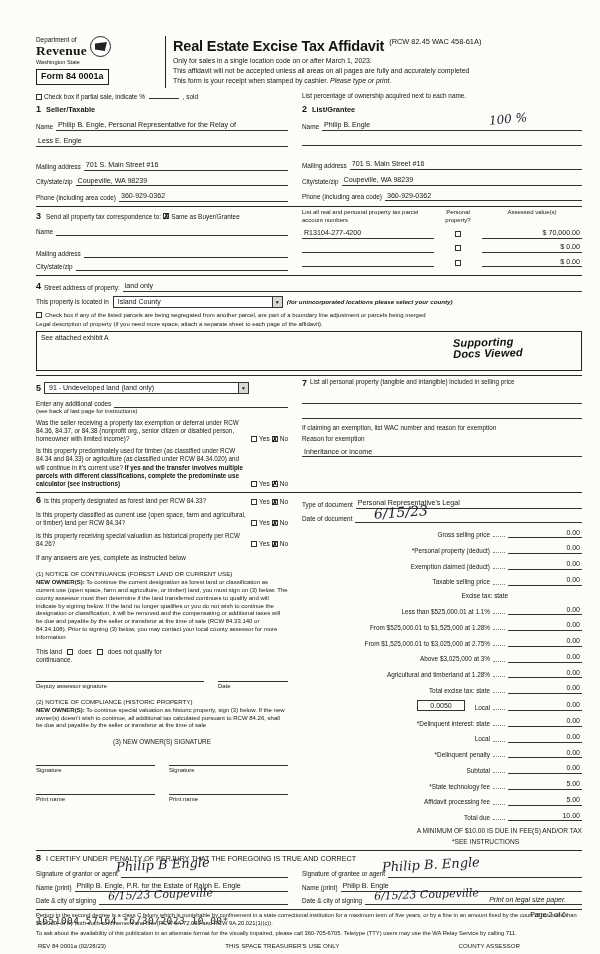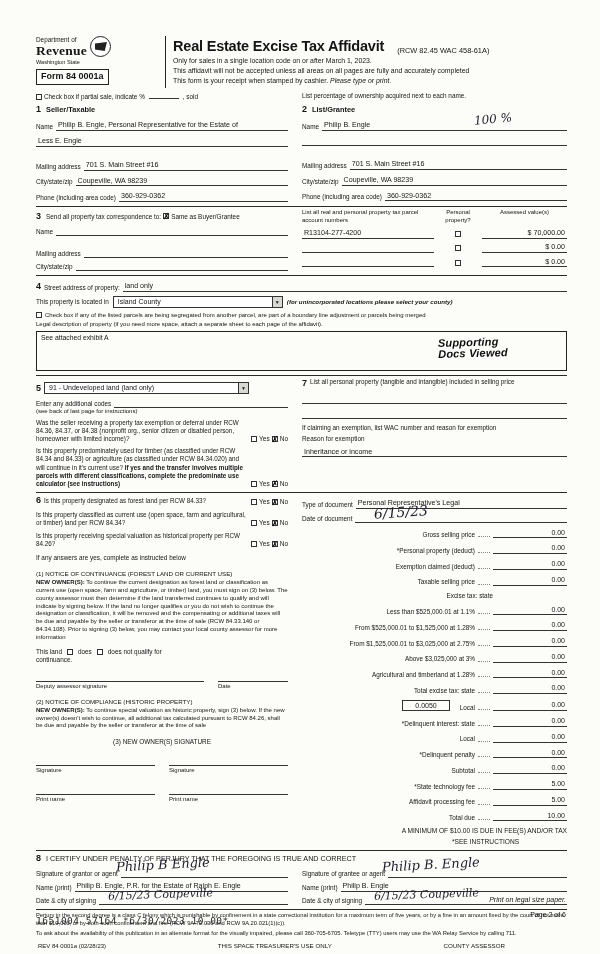--- a/index.html
+++ b/index.html
@@ -1,18 +1,18 @@
 <!DOCTYPE html>
 <html><head>
 <meta charset="utf-8">
 <style>
   *{margin:0;padding:0;box-sizing:border-box}
   html,body{width:600px;height:954px}
   body{background:#e9e8e4;font-family:"Liberation Sans",sans-serif;color:#151515}
-  .page{position:relative;width:600px;height:954px;background:#fcfcf9;padding:36px 33px 0 36px;overflow:hidden;font-size:7px;line-height:1.25}
+  .page{position:relative;width:600px;height:954px;background:#fcfcf9;padding:36px 18px 0 36px;overflow:hidden;font-size:7px;line-height:1.25}
   .b{font-weight:normal}.bi{font-weight:bold;font-style:italic}
   .t58{font-size:5.8px}.t60{font-size:6px}.t62{font-size:6.2px}.t64{font-size:6.4px}.t66{font-size:6.6px}.t68{font-size:6.8px}.t72{font-size:7.2px}
   .mt0{margin-top:0}.mt2{margin-top:2px}.mt3{margin-top:3px}.mt4{margin-top:4px}.mt5{margin-top:5px}.mt6{margin-top:6px}.mt8{margin-top:8px}.mt10{margin-top:10px}
   .center{text-align:center}.tright{text-align:right}
   .pos-rel{position:relative}
   .hr{border-top:1px solid #2a2a2a;margin:4px 0 2px 0}
   .two{display:flex}
   .cL{width:262px;flex:none;padding-right:10px}
   .cR{flex:1;padding-left:4px}
   
@@ -20,21 +20,21 @@
   .hdr-left{width:122px;flex:none}
   .logo-row{display:flex;align-items:flex-start;gap:3px}
   .dept .dof{font-size:6.4px}
   .dept .rev{font-family:"Liberation Serif",serif;font-weight:bold;font-size:13.5px;line-height:1;letter-spacing:.2px}
   .dept .was{font-size:5.6px;margin-top:1px}
   .logo{width:21px;height:21px;border:1.4px solid #222;border-radius:50%;position:relative;flex:none;background:#fff;overflow:hidden}
   .logo::after{content:"";position:absolute;left:4px;top:5px;width:12px;height:9px;background:#222;clip-path:polygon(0 18%,100% 0,82% 100%,0 82%)}
   .form-num{display:inline-block;border:1.2px solid #222;font-weight:bold;font-size:9px;padding:1px 4px;margin-top:4px}
   .hdr-div{width:0;border-left:1px solid #222;height:52px;margin:0 7px}
   .hdr-right{flex:1;padding-top:1px}
-  .ttl-row{display:flex;align-items:flex-end;gap:13px;white-space:nowrap}
+  .ttl-row{display:flex;align-items:flex-start;gap:5px;white-space:nowrap}
   .ttl{font-size:14.5px;font-weight:bold;letter-spacing:-.2px}
   .rcw{font-size:7.4px}
   .hnote{font-size:6.9px;margin-top:1.5px}
   
   .cb{display:inline-block;width:6px;height:6px;border:1px solid #333;vertical-align:-1px;position:relative;background:#fff;flex:none}
   .cb.checked::after{content:"✗";position:absolute;left:-1px;top:-2.5px;font-size:7.5px;font-weight:bold;color:#111}
   .uline{display:inline-block;border-bottom:.9px solid #333;width:30px;height:7px;margin:0 2px}
   
   .fld{display:flex;align-items:flex-end;margin-top:4.5px}
   .sec12 .fld{margin-top:6px}
@@ -135,21 +135,21 @@
   </div>
 
   <div class="two sec12">
     <div class="cL">
       <div class="shead">
           <span class="snum">1</span>
           <span class="stit">Seller/Taxable</span>
         </div>
       <div class="fld">
           <span class="flbl">Name</span>
-          <span class="fill">Philip B. Engle, Personal Representative for the Estate of</span>
+          <span class="fill">Philip B. Engle, Personal Representative for the Relay of</span>
         </div>
       <div class="fld">
           <span class="fill">Less E. Engle</span>
         </div>
       <div class="gap8"></div>
       <div class="fld">
           <span class="flbl">Mailing address</span>
           <span class="fill">701 S. Main Street #16</span>
         </div>
       <div class="fld">

